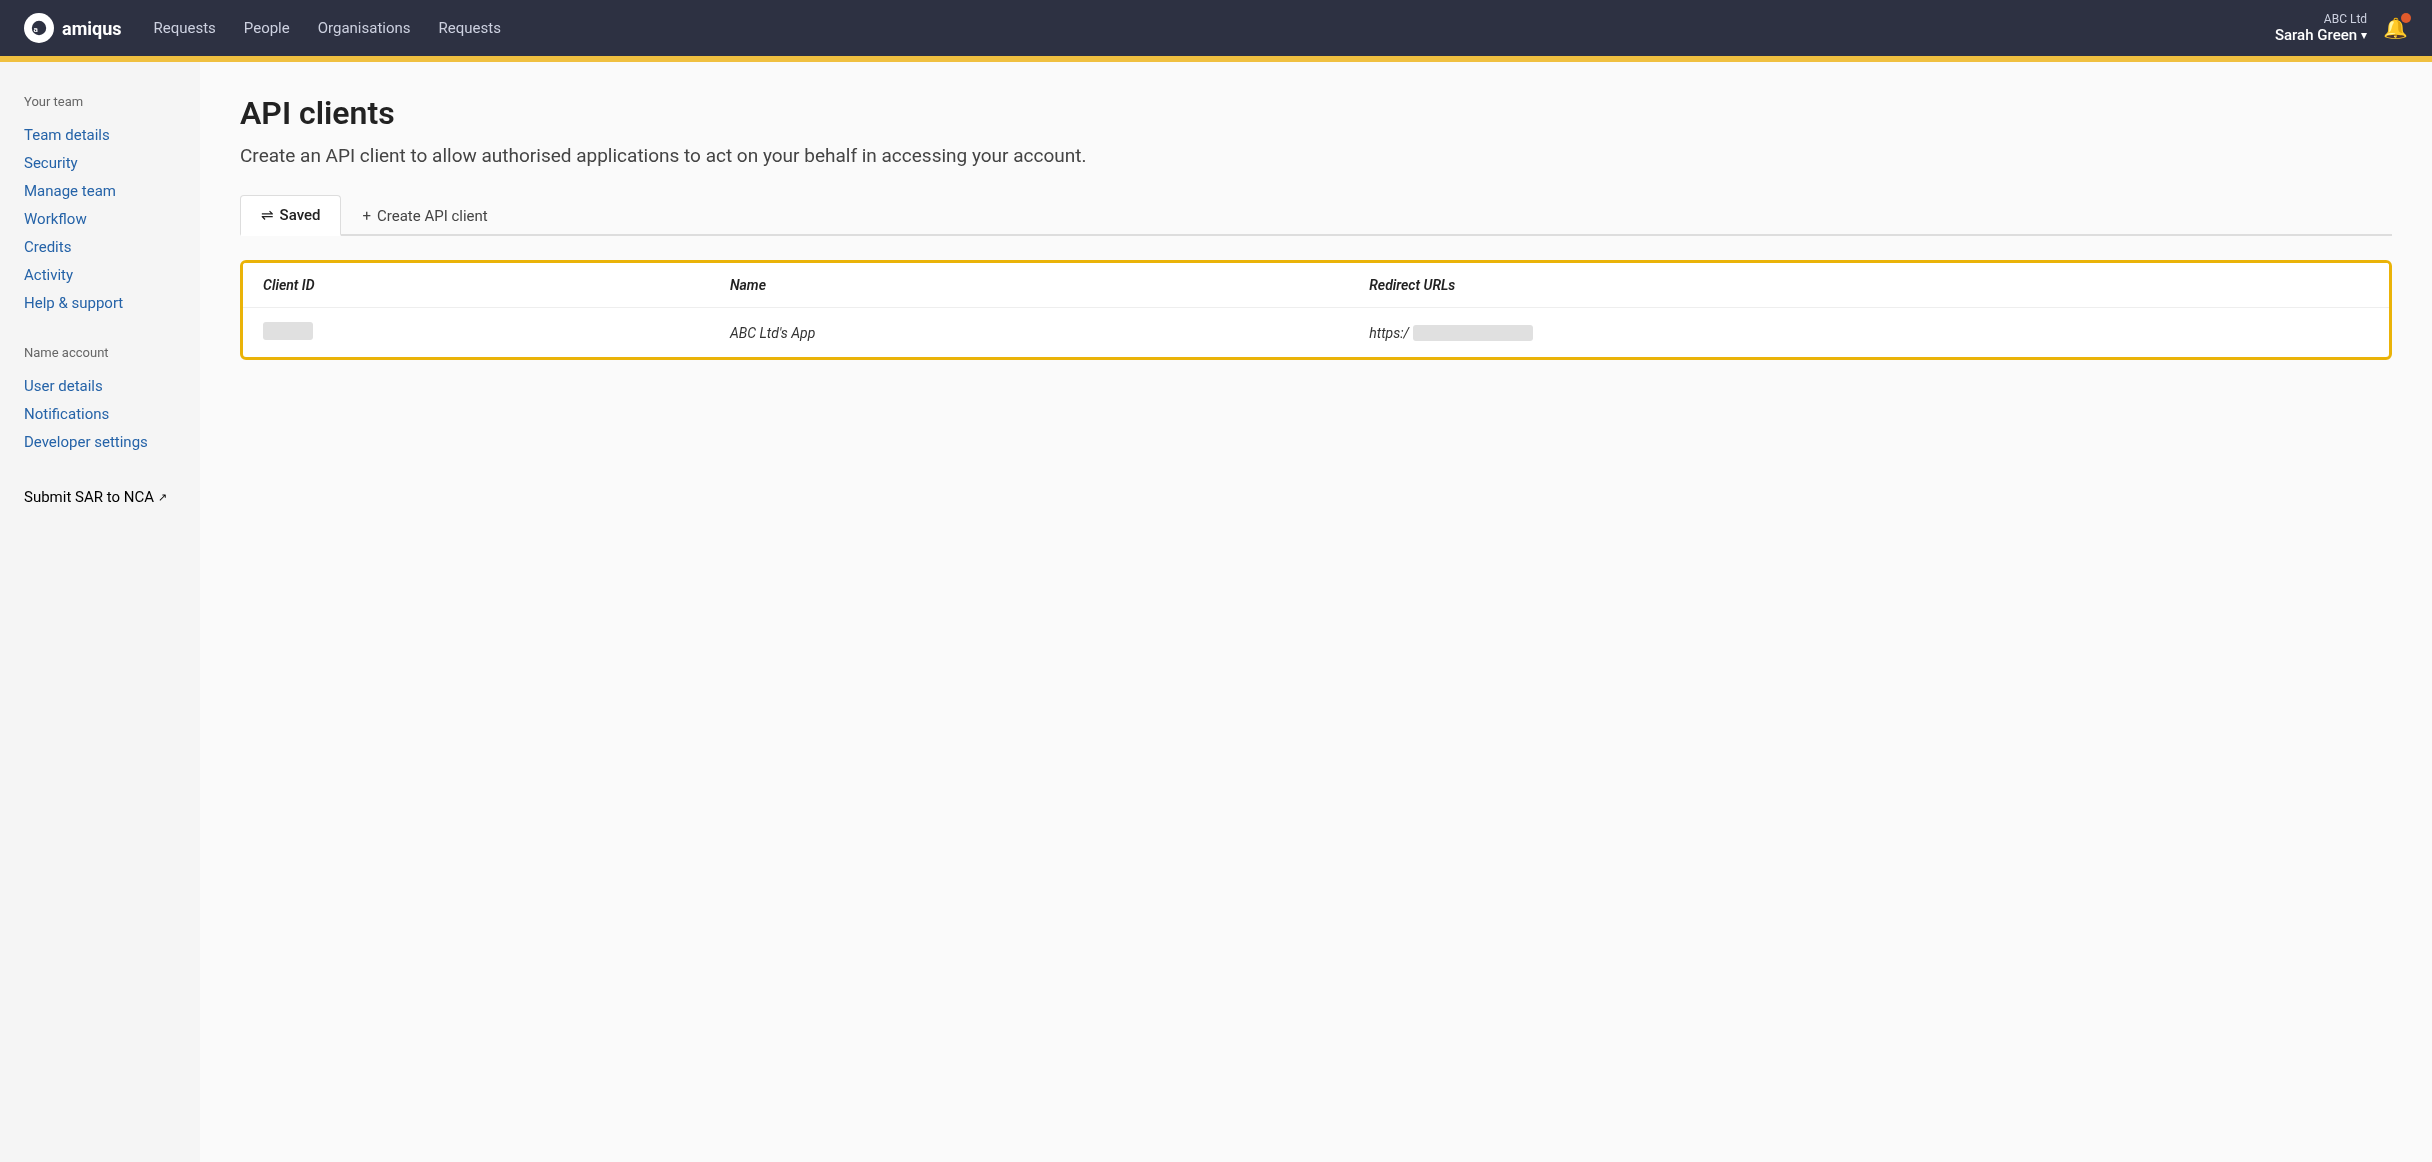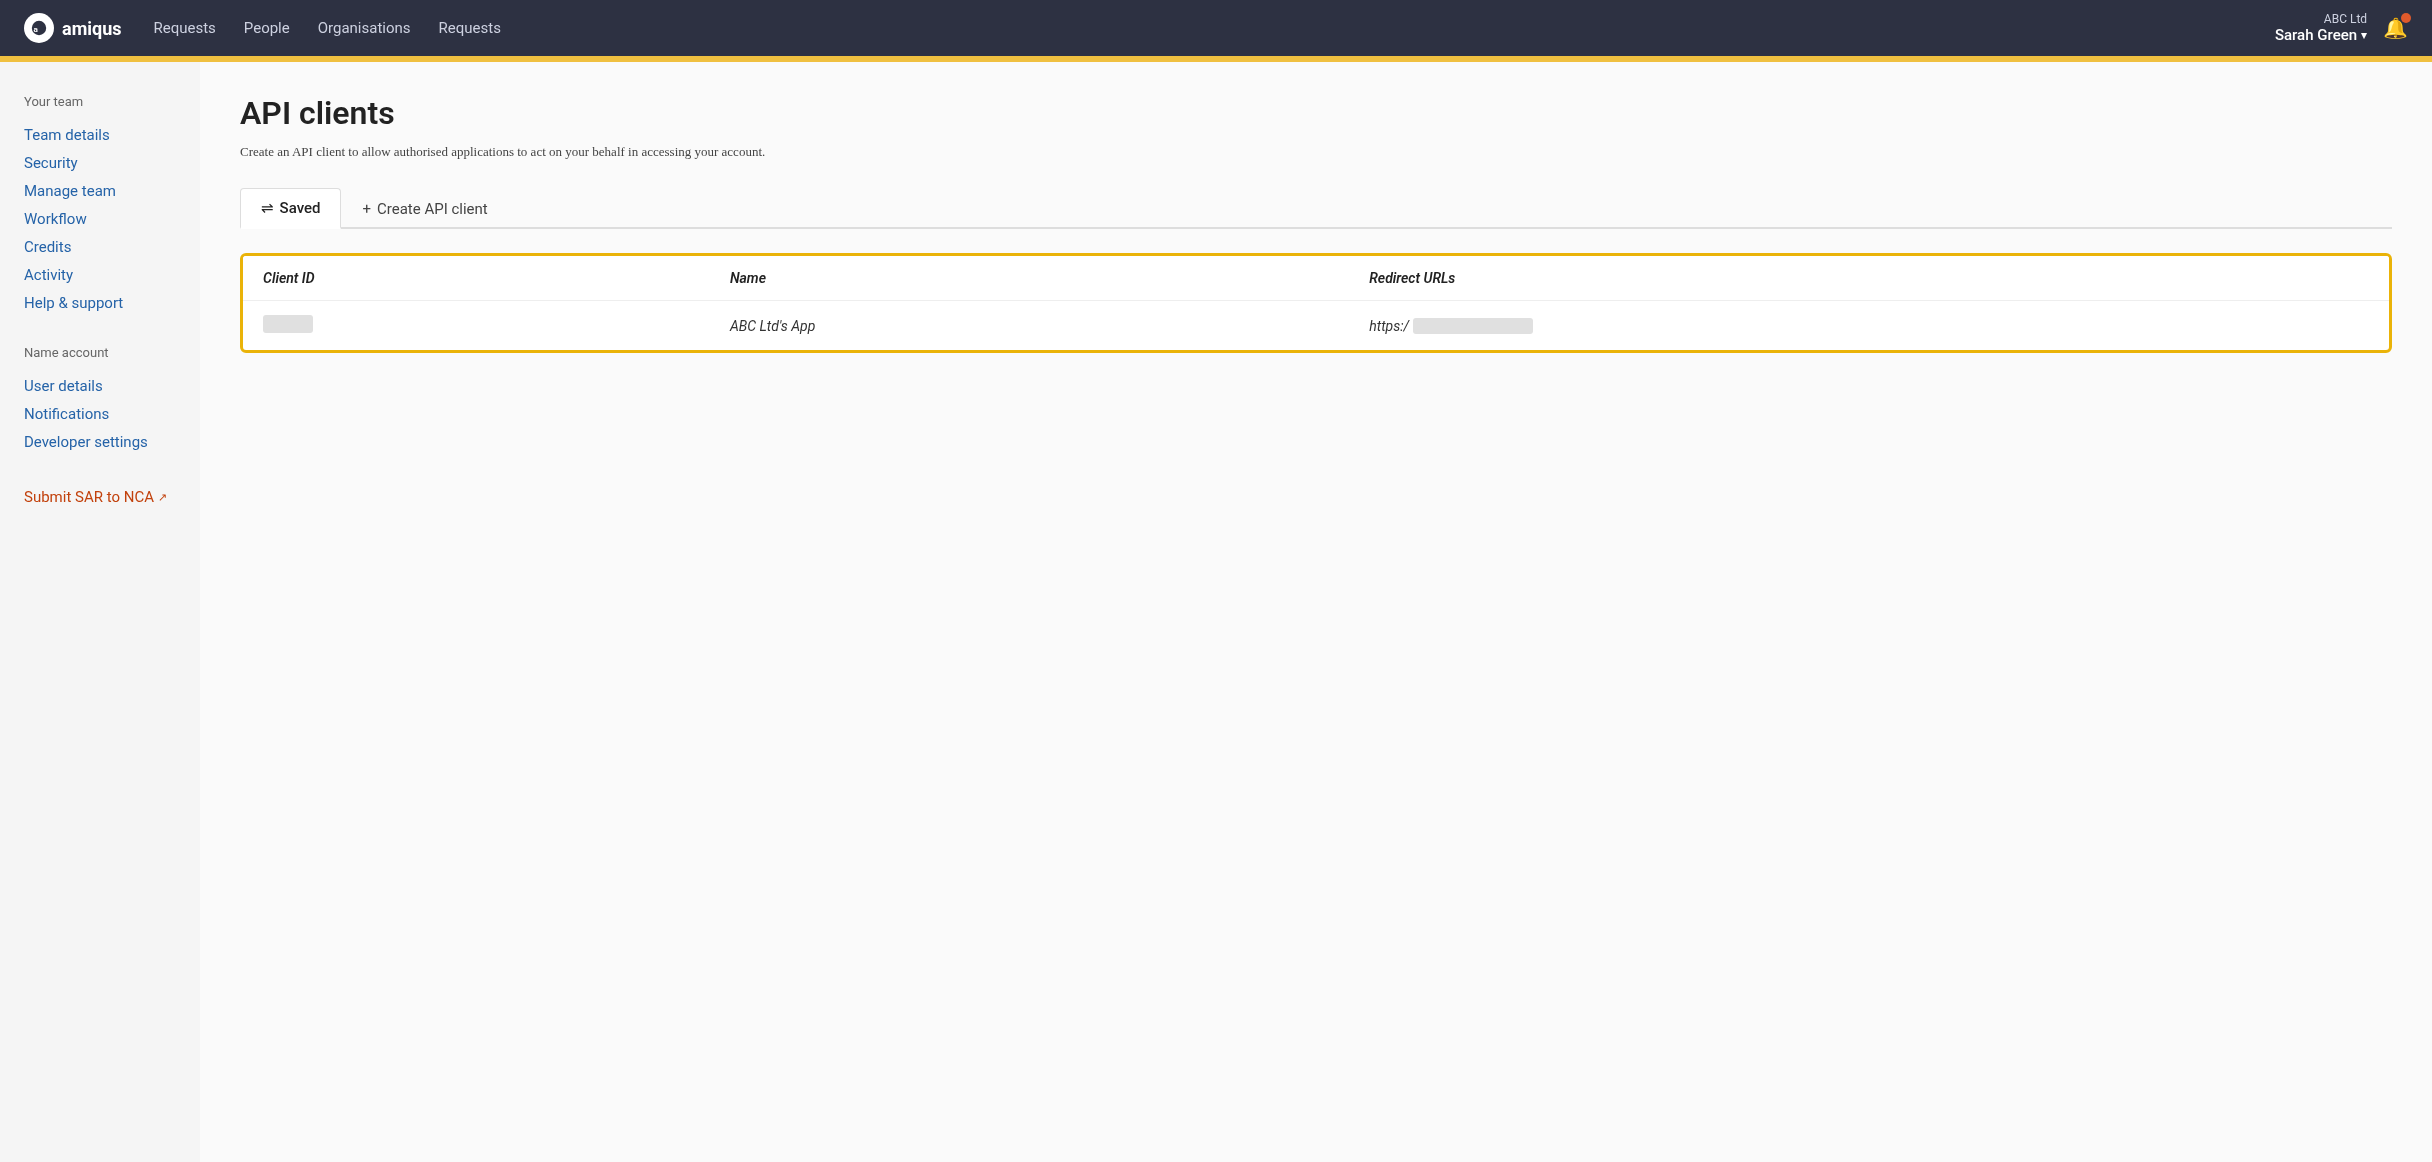--- a/index.html
+++ b/index.html
@@ -118,44 +118,43 @@
     .sidebar-section {
       margin-bottom: 28px;
     }
     .sidebar-bottom {
       margin-top: 32px;
     }
     .sidebar-external {
       display: flex;
       align-items: center;
       gap: 4px;
-      color: #c2410c;
+      color: #000000;
       font-size: 15px;
       cursor: pointer;
       text-decoration: none;
       margin-top: 24px;
     }
 
     
     .main {
       flex: 1;
       padding: 32px 40px;
       background: #fafafa;
     }
     .page-title {
       font-size: 32px;
       font-weight: 600;
       color: #222;
       margin-bottom: 12px;
     }
     .page-desc {
-      font-size: 13px;
+      font-size: 19px;
       color: #444;
       margin-bottom: 28px;
-      font-family: Liberation Serif, serif;
     }
 
     
     .tabs {
       display: flex;
       border-bottom: 2px solid #ddd;
       margin-bottom: 24px;
     }
     .tab {
       padding: 10px 20px;

